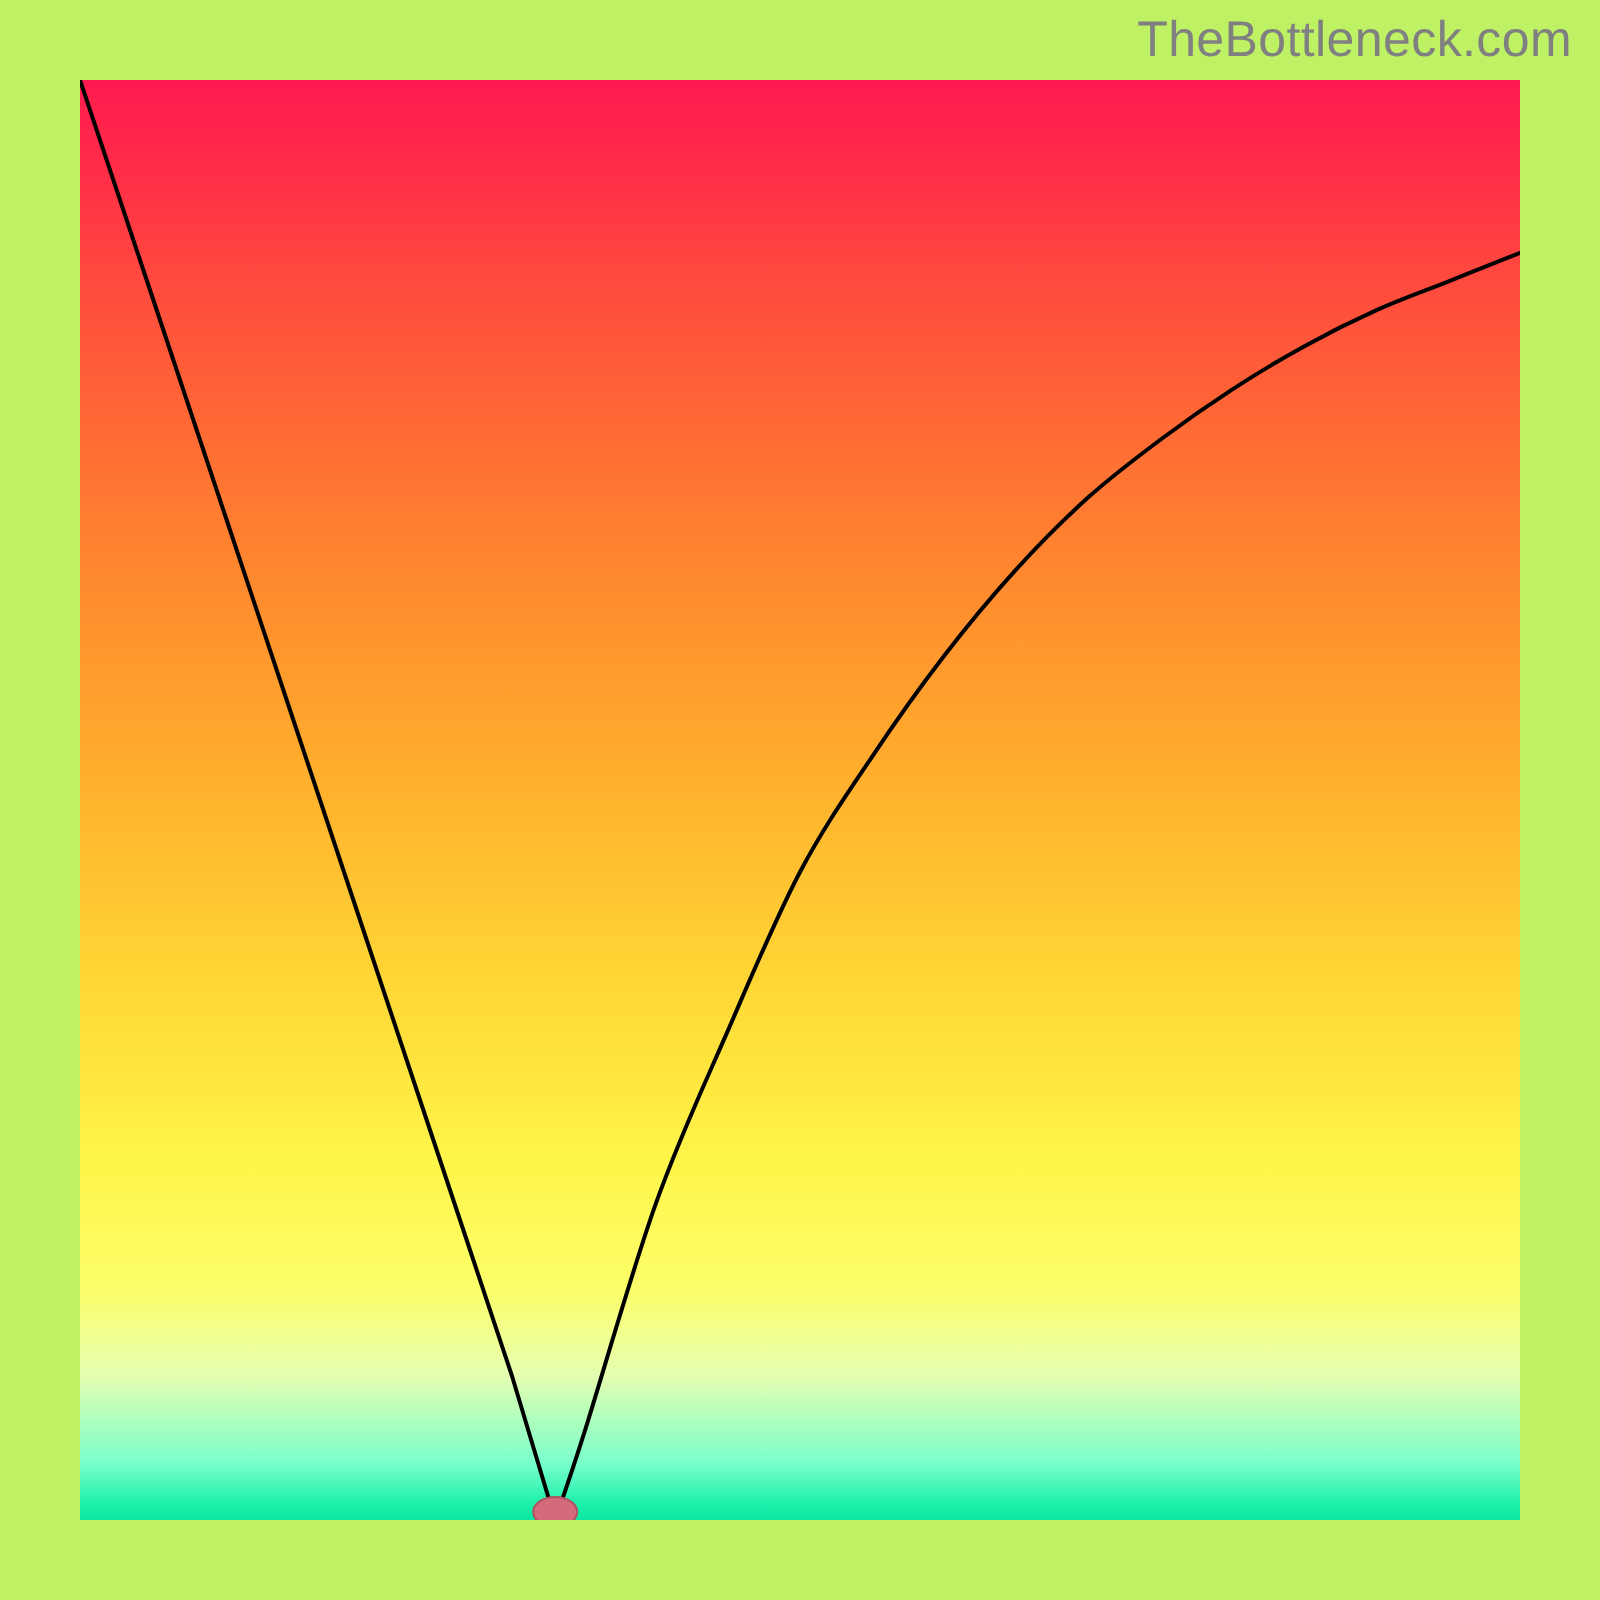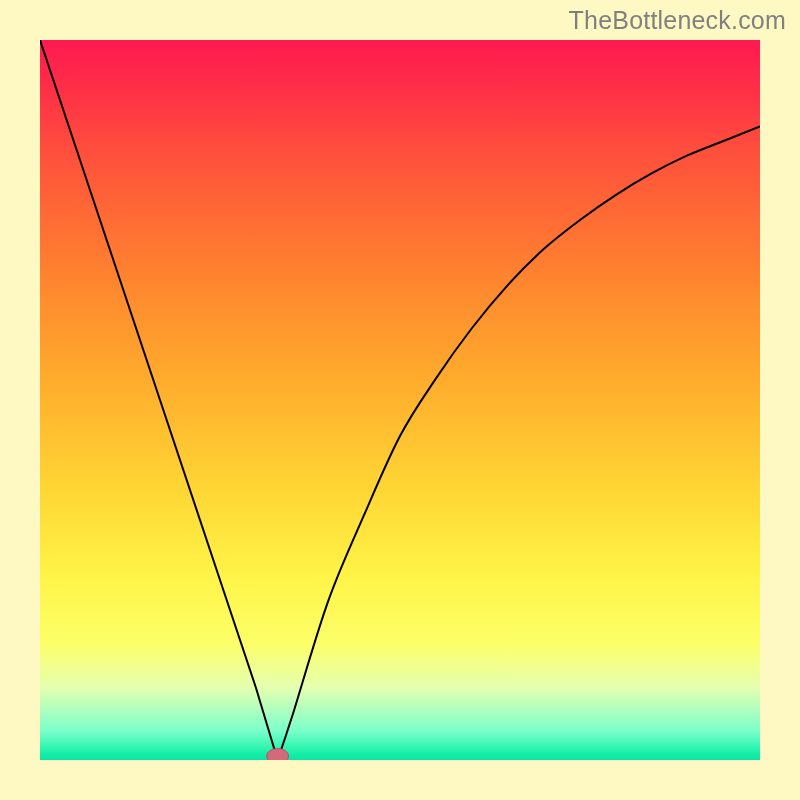--- a/index.html
+++ b/index.html
@@ -8,21 +8,21 @@
     width: 800px;
     height: 800px;
     background: #000000;
     overflow: hidden;
     font-family: Arial, Helvetica, sans-serif;
   }
   .frame {
     position: relative;
     width: 800px;
     height: 800px;
-    background: #fef9c3;
+    background: #bef264;
   }
   .plot {
     position: absolute;
     left: 40px;
     top: 40px;
     width: 720px;
     height: 720px;
     background: linear-gradient(to bottom,
       #ff1a50 0%,
       #ff2c48 6%,

